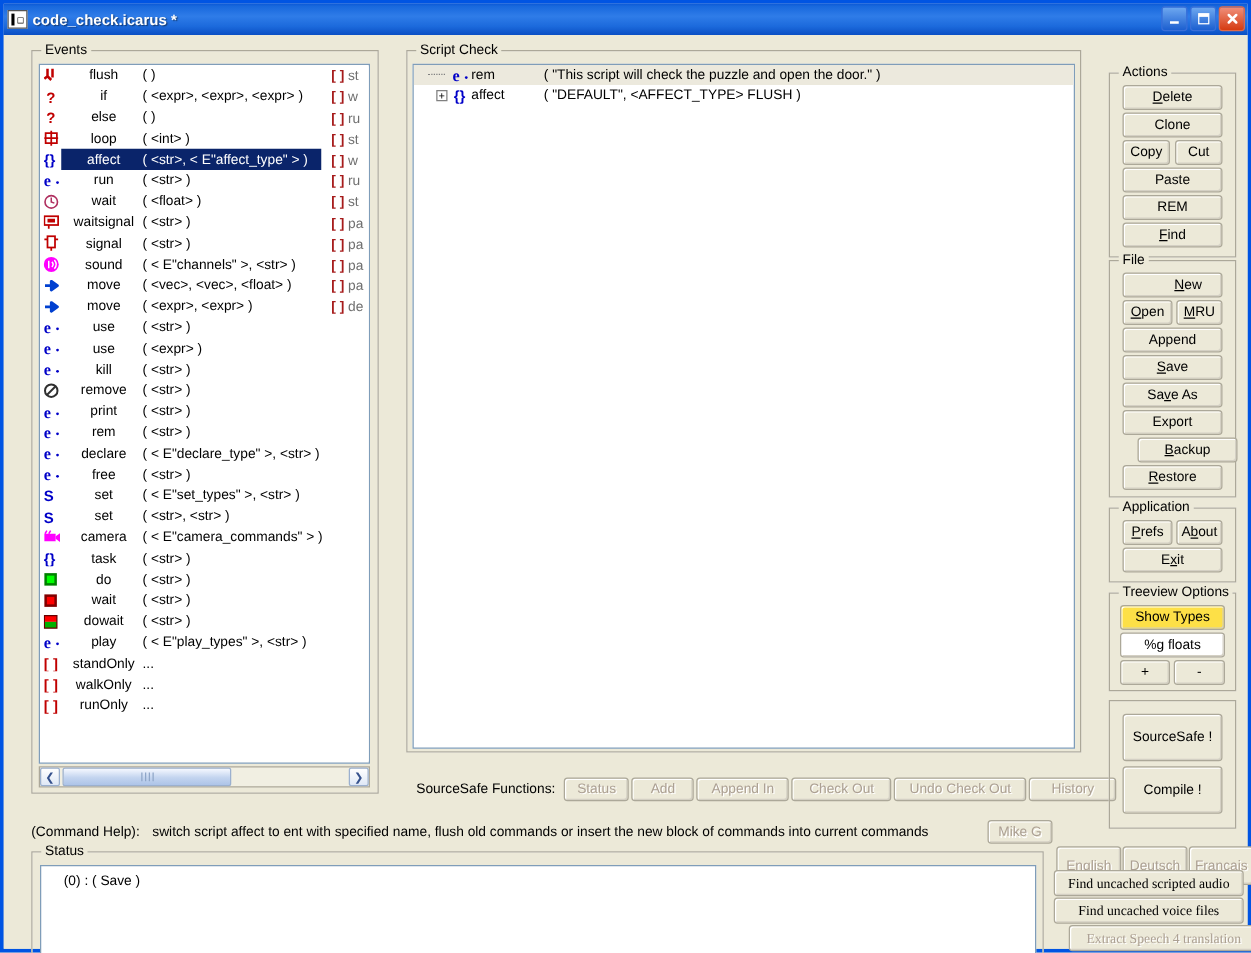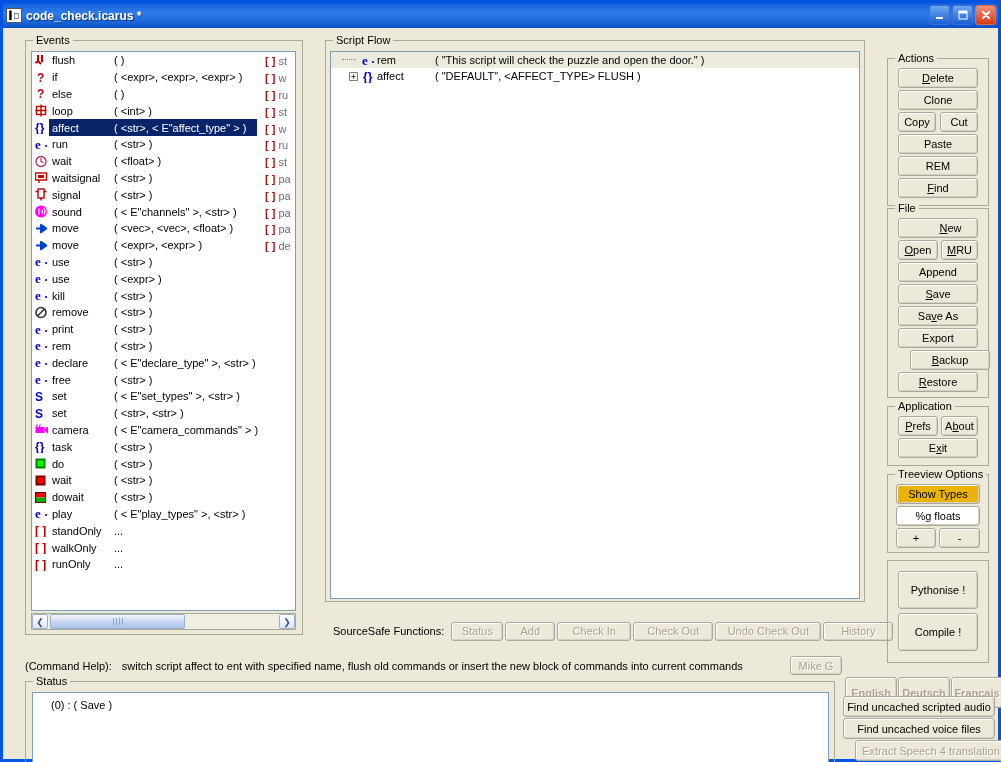--- a/index.html
+++ b/index.html
@@ -80,21 +80,21 @@
     overflow:hidden;
   }
   .ev-row{
     position:relative;height:16.8px;display:flex;align-items:center;
     font-size:11px;color:#000;white-space:nowrap;
   }
   .ev-row.sel{background:#0a246a;}
   .ev-row.sel .ev-name, .ev-row.sel .ev-args{color:#fff;}
   .ev-icon{width:15px;min-width:15px;height:15px;margin-left:2px;margin-right:3px;
     display:flex;align-items:center;justify-content:center;position:relative;}
-  .ev-name{width:62px;min-width:62px;overflow:hidden;}
+  .ev-name{width:62px;min-width:62px;overflow:hidden;text-align:center;}
   .ev-args{flex:1;overflow:hidden;}
   .ev-sel-box{position:absolute;left:17px;top:0;height:16.8px;background:#0a246a;
      display:flex;align-items:center;padding:0 2px;box-sizing:border-box;}
 
   #events-right{
     position:absolute;left:232px;top:1px;width:32px;bottom:1px;
     background:#fff;border-left:1px solid #fff;overflow:hidden;
   }
   .er-row{height:16.8px;display:flex;align-items:center;font-size:11px;
     color:#6e6e6e;white-space:nowrap;}
@@ -156,22 +156,22 @@
   #cmdhelp-label{margin-right:10px;white-space:nowrap;}
   #cmdhelp-text{white-space:nowrap;overflow:hidden;}
   #mikeg{position:absolute;left:787px;top:628px;width:52px;height:19px;}
 
   #status-group{left:22px;top:653px;width:810px;height:94px;}
   #status-box{position:absolute;left:6px;top:10px;width:797px;height:76px;
     background:#fff;border:1px solid #7f9db9;box-sizing:border-box;
     font-size:11px;padding:6px 0 0 18px;color:#000;}
 
   #lang-row{position:absolute;left:842px;top:649px;width:160px;height:17px;display:flex;}
-  .lang-btn{height:31px;width:52px;margin-right:1px;font-size:11px;font-weight:bold;}
-  .wide-btn{position:absolute;left:840px;width:152px;height:21px;}
+  .lang-btn{height:31px;width:52px;margin-right:1px;font-size:11px;}
+  .wide-btn{position:absolute;left:840px;width:152px;height:21px;font-family:Liberation Serif, serif;}
 </style>
 </head>
 <body>
 
 <div id="window">
 
   <div id="titlebar">
     <div id="title-icon">▌□</div>
     <div id="title-text">code_check.icarus *</div>
     <div id="title-buttons">
@@ -579,21 +579,21 @@
             <i></i>
             <i></i>
             <i></i>
             <i></i>
           </div>
         <div class="sb-arrow" style="margin-left:auto">❯</div>
       </div>
     </div>
 
     <div class="group" id="flow-group">
-      <div class="glabel">Script Flow</div>
+      <div class="glabel">Script Check</div>
       <div id="flow-list">
           <div class="fl-row hl">
             <div class="fl-gutter">
               <span class="dotline"></span>
             </div>
             <span class="fl-icon">
               <svg width="14" height="13">
                 <text x="0" y="11" font-family="Liberation Serif" font-size="13" font-weight="bold" fill="#0000c8">e</text>
                 <circle cx="11" cy="8" r="1.1" fill="#0000c8"></circle>
               </svg>
@@ -614,21 +614,21 @@
             <span class="fl-args">( "DEFAULT", &lt;AFFECT_TYPE&gt; FLUSH  )</span>
           </div>
         </div>
     </div>
 
     <div id="ss-bar">
       <div id="ss-label">SourceSafe Functions:</div>
       <div id="ss-buttons" style="display:flex">
           <div class="btn ss-btn disabled" style="width: 52px;">Status</div>
           <div class="btn ss-btn disabled" style="width: 50px;">Add</div>
-          <div class="btn ss-btn disabled" style="width: 74px;">Check In</div>
+          <div class="btn ss-btn disabled" style="width: 74px;">Append In</div>
           <div class="btn ss-btn disabled" style="width: 80px;">Check Out</div>
           <div class="btn ss-btn disabled" style="width: 106px;">Undo Check Out</div>
           <div class="btn ss-btn disabled" style="width: 70px;">History</div>
         </div>
     </div>
 
     <div class="group" id="actions-group">
       <div class="glabel">Actions</div>
       <div class="btn rbtn" style="left:10px;top:9px;width:80px;">
           <span><u>D</u><span>elete</span></span>
@@ -678,28 +678,28 @@
       <div class="btn rbtn" style="left:53px;top:9px;width:37px;">
           <span>A<u>b</u>out</span>
         </div>
       <div class="btn rbtn" style="left:10px;top:31px;width:80px;">
           <span>E<u>x</u>it</span>
         </div>
     </div>
 
     <div class="group" id="tree-group">
       <div class="glabel">Treeview Options</div>
-      <div class="btn rbtn" style="left:8px;top:9px;width:84px;background:#eab308;">Show Types</div>
+      <div class="btn rbtn" style="left:8px;top:9px;width:84px;background:#fde047;">Show Types</div>
       <div class="btn rbtn" style="left:8px;top:31px;width:84px;background:#fff;">%g floats</div>
       <div class="btn rbtn" style="left:8px;top:53px;width:40px;">+</div>
       <div class="btn rbtn" style="left:51px;top:53px;width:41px;">-</div>
     </div>
 
     <div class="group" id="run-group">
-      <div class="btn" style="position:absolute;left:10px;top:10px;width:80px;height:38px;">Pythonise !</div>
+      <div class="btn" style="position:absolute;left:10px;top:10px;width:80px;height:38px;">SourceSafe !</div>
       <div class="btn" style="position:absolute;left:10px;top:52px;width:80px;height:38px;">Compile !</div>
     </div>
 
     <div id="cmdhelp">
       <div id="cmdhelp-label">(Command Help):</div>
       <div id="cmdhelp-text">switch script affect to ent with specified name, flush old commands or insert the new block of commands into current commands</div>
     </div>
     <div class="btn disabled" id="mikeg">Mike G</div>
 
     <div class="group" id="status-group">

